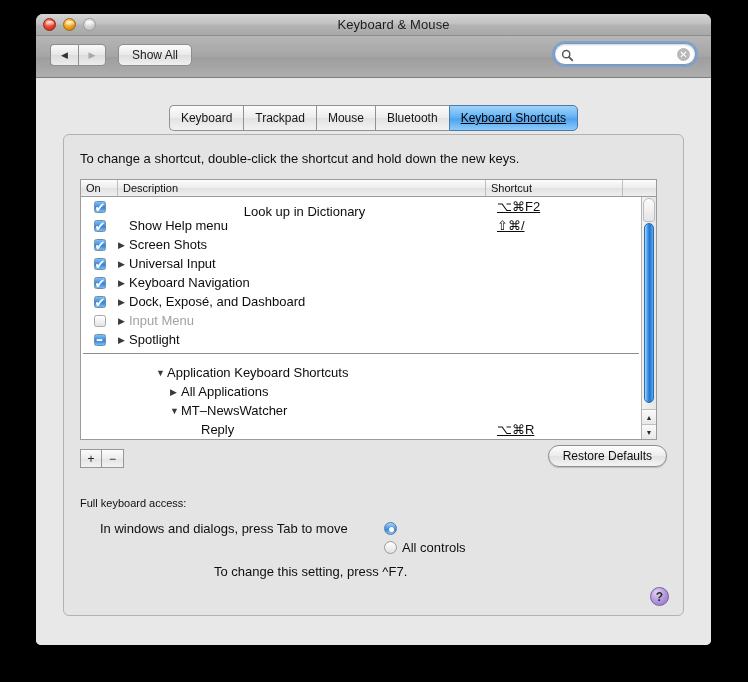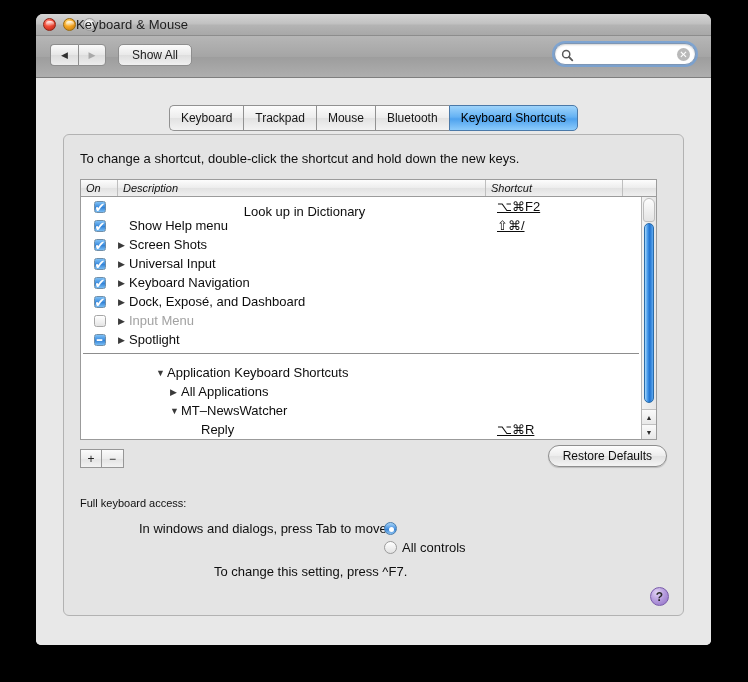--- a/index.html
+++ b/index.html
@@ -25,21 +25,21 @@
 
   
   #titlebar {
     position: relative;
     height: 22px;
     background: linear-gradient(to bottom,#d5d5d5 0%,#c0c0c0 48%,#b4b4b4 52%,#a8a8a8 100%);
     border-bottom: 1px solid #8d8d8d;
   }
   #title {
     position: absolute; left: 0; right: 0; top: 3px;
-    text-align: left;
+    text-align: center;
     font-size: 13px; color: #1d1d1d;
     letter-spacing: .1px;
     margin-left: 40px;
   }
   .lights { position: absolute; left: 7px; top: 4px; display: flex; gap: 7px; }
   .light { width: 13px; height: 13px; border-radius: 50%; position: relative; }
   .light::after {
     content:""; position:absolute; left:2px; top:1.5px; width:8px; height:5px;
     border-radius: 50%/60%;
     background: linear-gradient(to bottom, rgba(255,255,255,.85), rgba(255,255,255,0));
@@ -114,21 +114,21 @@
     height: 22px;
     padding: 12px 11px;
     display: flex; align-items: center;
     font-size: 12px; color: #161616;
     background: linear-gradient(to bottom,#fcfcfc 0%,#ededed 48%,#e2e2e2 52%,#f3f3f3 100%);
     border: 1px solid #919191;
     border-right: none;
     white-space: nowrap;
   }
   .tab:first-child { border-radius: 5px 0 0 5px; }
-  .tab:last-child  { border-radius: 0 5px 5px 0; border-right: 1px solid #919191; }
+  .tab:last-child  { border-radius: 0 5px 5px 0; border-right: 1px solid #919191; text-decoration: underline; }
   .tab.selected {
     background: linear-gradient(to bottom,#9fd4fb 0%,#64b2f4 46%,#4ea2ee 54%,#8ccbfb 100%);
     border-color: #4b79a8;
     color: #000;
   }
 
   
   #content {
     position: absolute;
     left: 27px; top: 55px; right: 27px; bottom: 29px;
@@ -150,21 +150,21 @@
     width: 577px; height: 261px;
     border: 1px solid #9b9b9b;
     background: #fff;
     overflow: hidden;
   }
   #thead {
     display: flex;
     height: 17px;
     background: linear-gradient(to bottom,#fdfdfd 0%,#ececec 50%,#e2e2e2 51%,#efefef 100%);
     border-bottom: 1px solid #9b9b9b;
-    font-size: 11px; color: #111; font-style: italic;
+    font-size: 11px; color: #111;
   }
   .th { display: flex; align-items: center; padding-left: 5px; border-right: 1px solid #bfbfbf; height: 100%; }
   .th.on    { width: 37px; }
   .th.desc  { width: 368px; }
   .th.short { width: 137px; }
   .th.blank { width: 20px; border-right: none; }
 
   #rows {
     position: absolute;
     left: 0; top: 17px; right: 15px; bottom: 0;
@@ -269,21 +269,21 @@
     border-radius: 11px;
     border: 1px solid #8e8e8e;
     background: linear-gradient(to bottom,#fdfdfd 0%,#ededed 48%,#e2e2e2 52%,#f4f4f4 100%);
     font-size: 12px; color: #0e0e0e;
     display: flex; align-items: center;
     box-shadow: 0 1px 1px rgba(0,0,0,.18);
   }
 
   
   #fka-title { position: absolute; left: 16px; top: 362px; font-size: 11px; color: #0f0f0f; }
-  #fka-desc  { position: absolute; left: 36px; top: 385px; font-size: 13px; color: #0f0f0f; line-height: 18px; margin-left: 39px; }
+  #fka-desc  { position: absolute; left: 36px; top: 385px; font-size: 13px; color: #0f0f0f; line-height: 18px; }
   #radios    { position: absolute; left: 320px; top: 384px; }
   .radio-row { display: flex; align-items: center; height: 19px; }
   .rb {
     width: 13px; height: 13px; border-radius: 50%;
     border: 1px solid #9b9b9b;
     background: linear-gradient(to bottom,#ffffff 0%,#efefef 55%,#e2e2e2 100%);
     position: relative; flex: none;
   }
   .rb.on {
     border-color: #4b7fb0;

